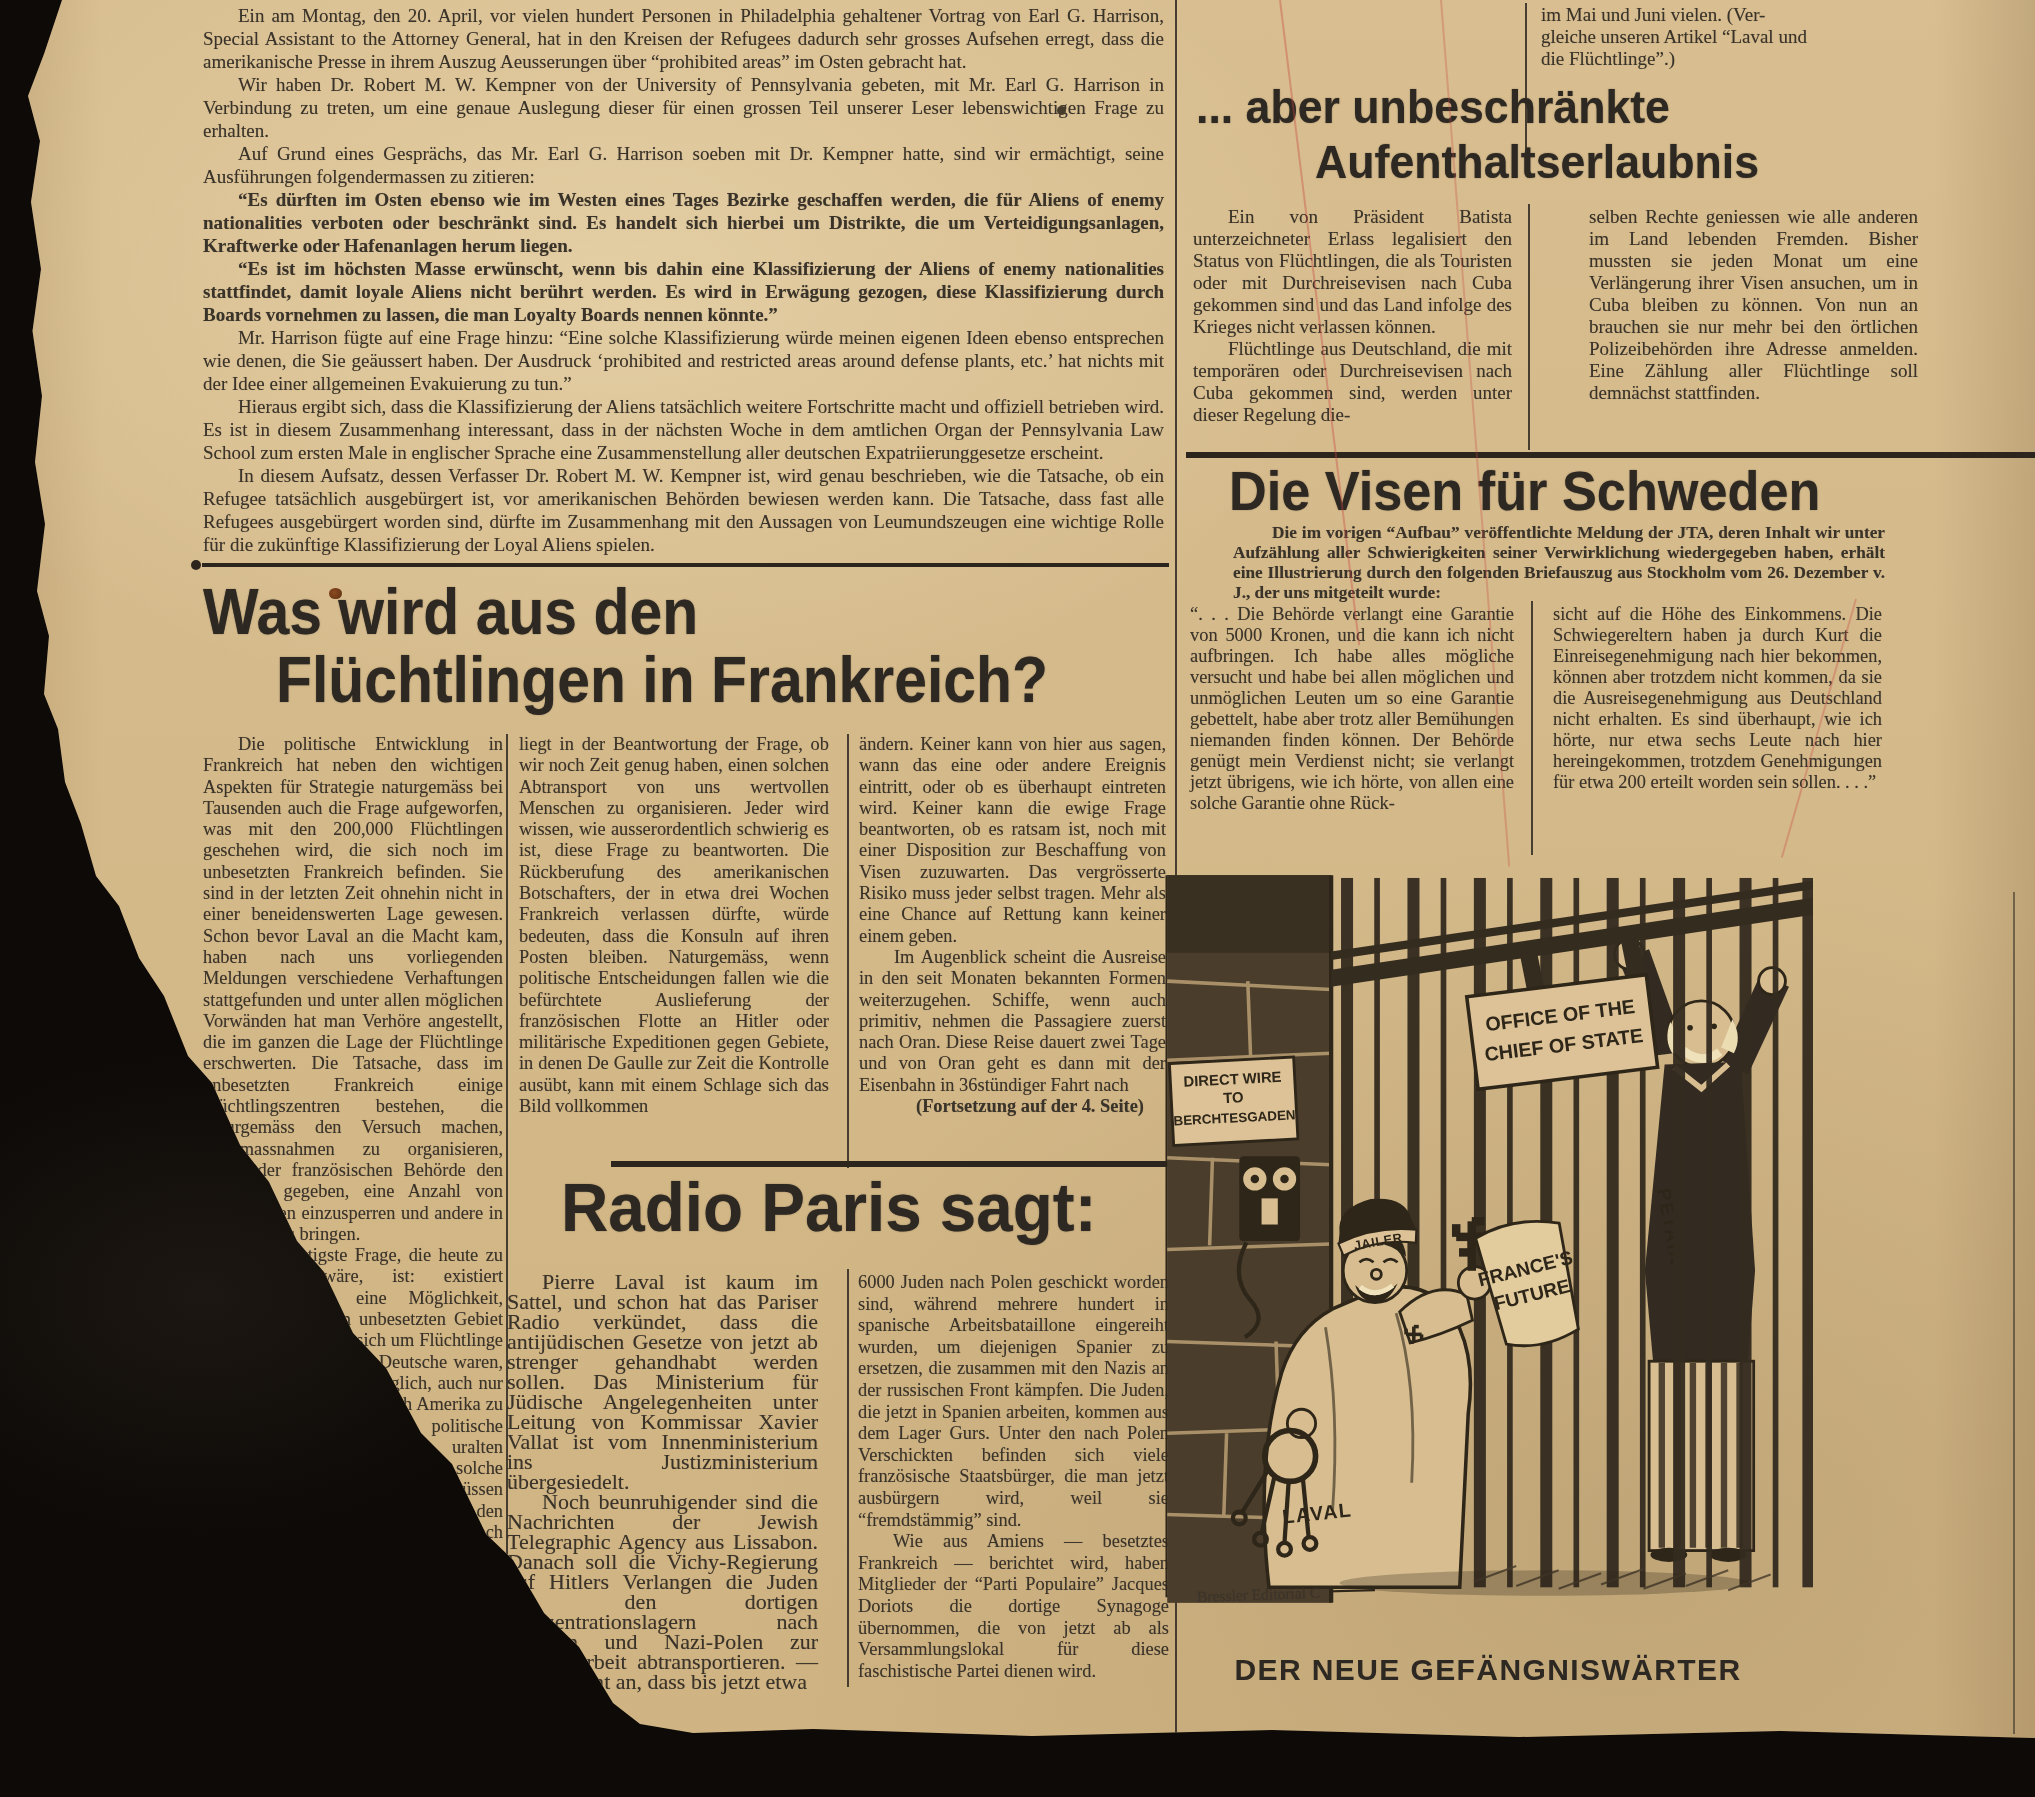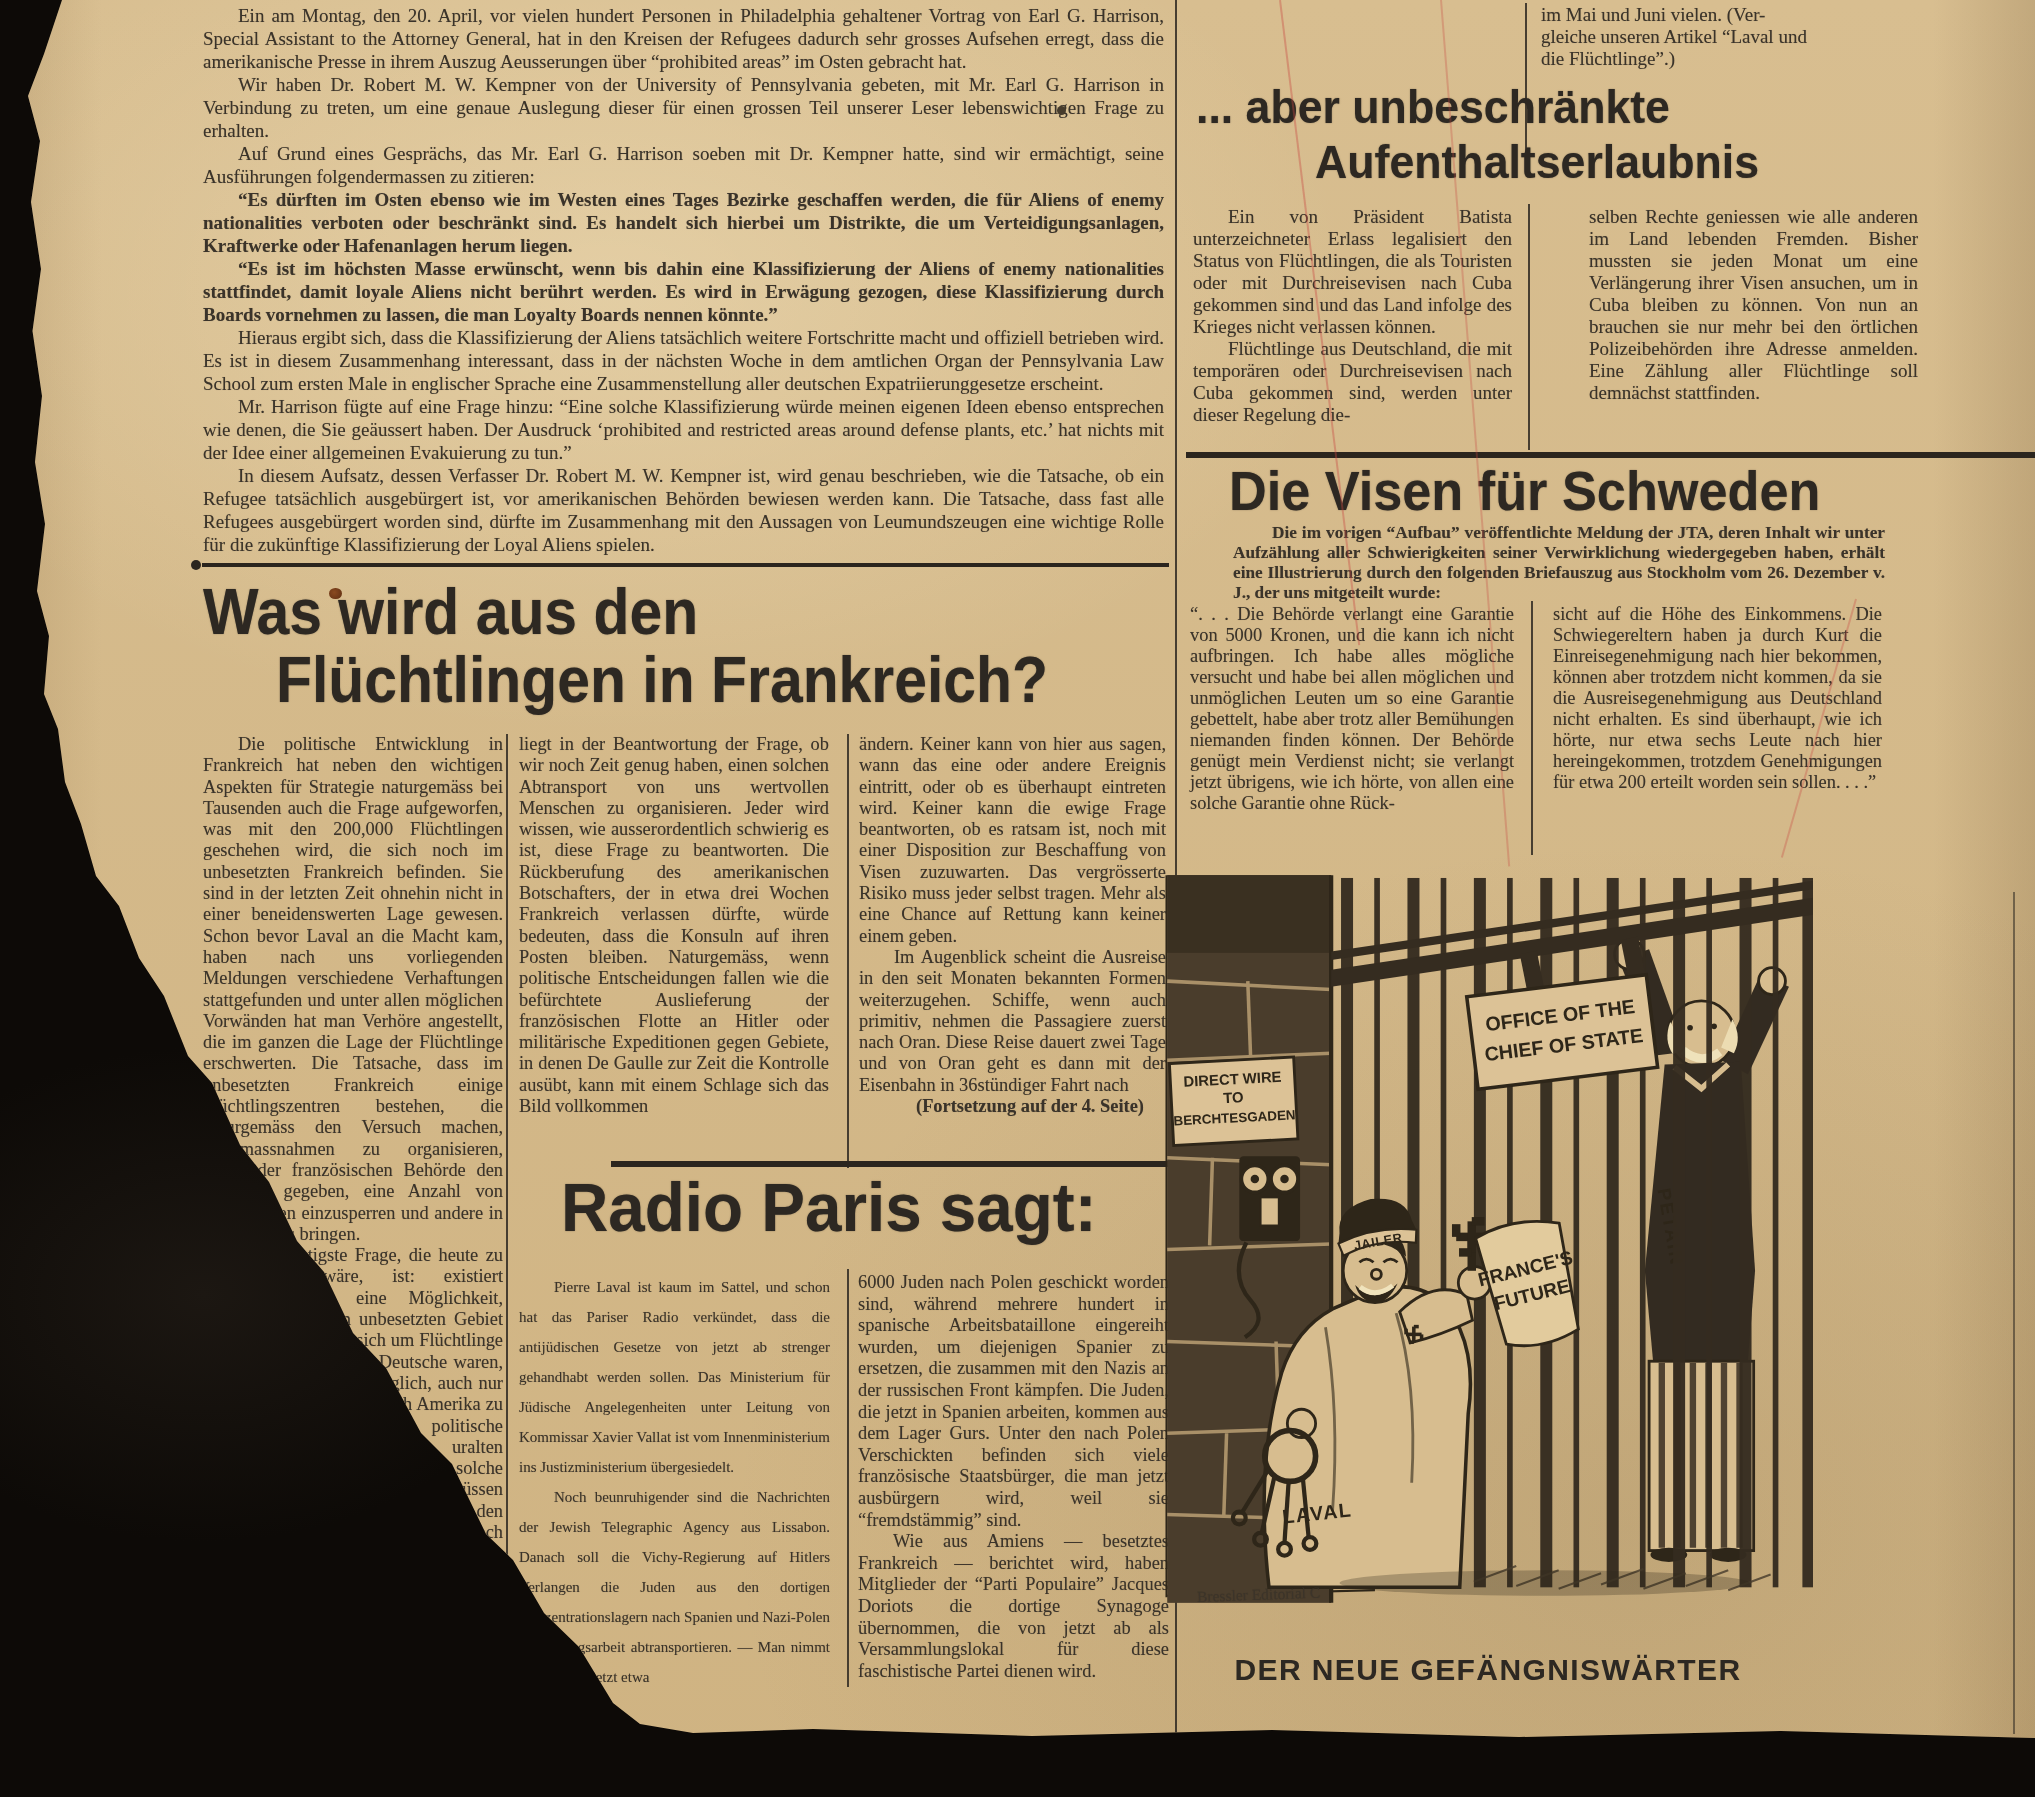--- a/index.html
+++ b/index.html
@@ -38,22 +38,22 @@
 
 <div class="page">
   <div class="paper">
 
     <div class="col" style="left:203px;top:4.2px;width:961px;font-size:19px;line-height:23px;">
       <p>Ein am Montag, den 20. April, vor vielen hundert Personen in Philadelphia gehaltener Vortrag von Earl G. Harrison, Special Assistant to the Attorney General, hat in den Kreisen der Refugees dadurch sehr grosses Aufsehen erregt, dass die amerikanische Presse in ihrem Auszug Aeusserungen über “prohibited areas” im Osten gebracht hat.</p>
       <p>Wir haben Dr. Robert M. W. Kempner von der University of Pennsylvania gebeten, mit Mr. Earl G. Harrison in Verbindung zu treten, um eine genaue Auslegung dieser für einen grossen Teil unserer Leser lebenswichtigen Frage zu erhalten.</p>
       <p>Auf Grund eines Gesprächs, das Mr. Earl G. Harrison soeben mit Dr. Kempner hatte, sind wir ermächtigt, seine Ausführungen folgendermassen zu zitieren:</p>
       <p class="bold">“Es dürften im Osten ebenso wie im Westen eines Tages Bezirke geschaffen werden, die für Aliens of enemy nationalities verboten oder beschränkt sind. Es handelt sich hierbei um Distrikte, die um Verteidigungsanlagen, Kraftwerke oder Hafenanlagen herum liegen.</p>
       <p class="bold">“Es ist im höchsten Masse erwünscht, wenn bis dahin eine Klassifizierung der Aliens of enemy nationalities stattfindet, damit loyale Aliens nicht berührt werden. Es wird in Erwägung gezogen, diese Klassifizierung durch Boards vornehmen zu lassen, die man Loyalty Boards nennen könnte.”</p>
+      <p>Mr. Harrison fügte auf eine Frage hinzu: “Eine solche Klassifizierung würde meinen eigenen Ideen ebenso entsprechen wie denen, die Sie geäussert haben. Der Ausdruck ‘prohibited and restricted areas around defense plants, etc.’ hat nichts mit der Idee einer allgemeinen Evakuierung zu tun.”</p>
       <p>Hieraus ergibt sich, dass die Klassifizierung der Aliens tatsächlich weitere Fortschritte macht und offiziell betrieben wird. Es ist in diesem Zusammenhang interessant, dass in der nächsten Woche in dem amtlichen Organ der Pennsylvania Law School zum ersten Male in englischer Sprache eine Zusammenstellung aller deutschen Expatriierunggesetze erscheint.</p>
-      <p>Mr. Harrison fügte auf eine Frage hinzu: “Eine solche Klassifizierung würde meinen eigenen Ideen ebenso entsprechen wie denen, die Sie geäussert haben. Der Ausdruck ‘prohibited and restricted areas around defense plants, etc.’ hat nichts mit der Idee einer allgemeinen Evakuierung zu tun.”</p>
       <p>In diesem Aufsatz, dessen Verfasser Dr. Robert M. W. Kempner ist, wird genau beschrieben, wie die Tatsache, ob ein Refugee tatsächlich ausgebürgert ist, vor amerikanischen Behörden bewiesen werden kann. Die Tatsache, dass fast alle Refugees ausgebürgert worden sind, dürfte im Zusammenhang mit den Aussagen von Leumundszeugen eine wichtige Rolle für die zukünftige Klassifizierung der Loyal Aliens spielen.</p>
     </div>
 
     <div class="vrule" style="left:1175px;top:0;height:1733px;"></div>
     <div class="hrule" style="left:202px;top:563px;width:967px;height:4.2px;"></div>
     <div class="blot" style="left:191px;top:560px;width:10px;height:10px;background:#2b251e;"></div>
 
     <div class="headline" style="left:203px;top:578px;font-size:64px;line-height:68px;">
       <span class="hl">Was wird aus den</span><br>
       <span class="hl" style="margin-left:73px;">Flüchtlingen in Frankreich?</span>
@@ -72,21 +72,21 @@
     <div class="col" style="left:859px;top:734px;width:307px;font-size:18.4px;line-height:21.3px;">
       <p class="noind">ändern.  Keiner kann von hier aus sagen, wann das eine oder andere Ereignis eintritt, oder ob es überhaupt eintreten wird. Keiner kann die ewige Frage beantworten, ob es ratsam ist, noch mit einer Disposition zur Beschaffung von Visen zuzuwarten. Das vergrösserte Risiko muss jeder selbst tragen. Mehr als eine Chance auf Rettung kann keiner einem geben.</p>
       <p>Im Augenblick scheint die Ausreise in den seit Monaten bekannten Formen weiterzugehen. Schiffe, wenn auch primitiv, nehmen die Passagiere zuerst nach Oran. Diese Reise dauert zwei Tage und von Oran geht es dann mit der Eisenbahn in 36stündiger Fahrt nach</p>
       <p class="cont">(Fortsetzung auf der 4. Seite)</p>
     </div>
 
     <div class="hrule" style="left:611px;top:1161px;width:560px;height:5.7px;"></div>
     <div class="headline center" style="left:516px;top:1175px;width:654px;font-size:69px;line-height:65px;">
       <span class="hl" style="transform:scaleX(.95);">Radio Paris sagt:</span>
     </div>
-    <div class="col" style="left:519px;top:1272px;width:311px;font-size:15px;line-height:30px;">
+    <div class="col" style="left:507px;top:1272px;width:311px;font-size:22px;line-height:20px;">
       <p>Pierre Laval ist kaum im Sattel, und schon hat das Pariser Radio verkündet, dass die antijüdischen Gesetze von jetzt ab strenger gehandhabt werden sollen. Das Ministerium für Jüdische Angelegenheiten unter Leitung von Kommissar Xavier Vallat ist vom Innenministerium ins Justizministerium übergesiedelt.</p>
       <p>Noch beunruhigender sind die Nachrichten der Jewish Telegraphic Agency aus Lissabon. Danach soll die Vichy-Regierung auf Hitlers Verlangen die Juden aus den dortigen Konzentrationslagern nach Spanien und Nazi-Polen zur Zwangsarbeit abtransportieren. — Man nimmt an, dass bis jetzt etwa</p>
     </div>
     <div class="vrule" style="left:847px;top:1269px;height:418px;"></div>
     <div class="col" style="left:858px;top:1272px;width:311px;font-size:18.4px;line-height:21.6px;">
       <p class="noind">6000 Juden nach Polen geschickt worden sind, während mehrere hundert in spanische Arbeitsbataillone eingereiht wurden, um diejenigen Spanier zu ersetzen, die zusammen mit den Nazis an der russischen Front kämpfen. Die Juden, die jetzt in Spanien arbeiten, kommen aus dem Lager Gurs. Unter den nach Polen Verschickten befinden sich viele französische Staatsbürger, die man jetzt ausbürgern wird, weil sie “fremdstämmig” sind.</p>
       <p>Wie aus Amiens — besetztes Frankreich — berichtet wird, haben Mitglieder der “Parti Populaire” Jacques Doriots die dortige Synagoge übernommen, die von jetzt ab als Versammlungslokal für diese faschistische Partei dienen wird.</p>
     </div>
 
     <div class="vrule" style="left:1525px;top:2.8px;height:154px;"></div>

